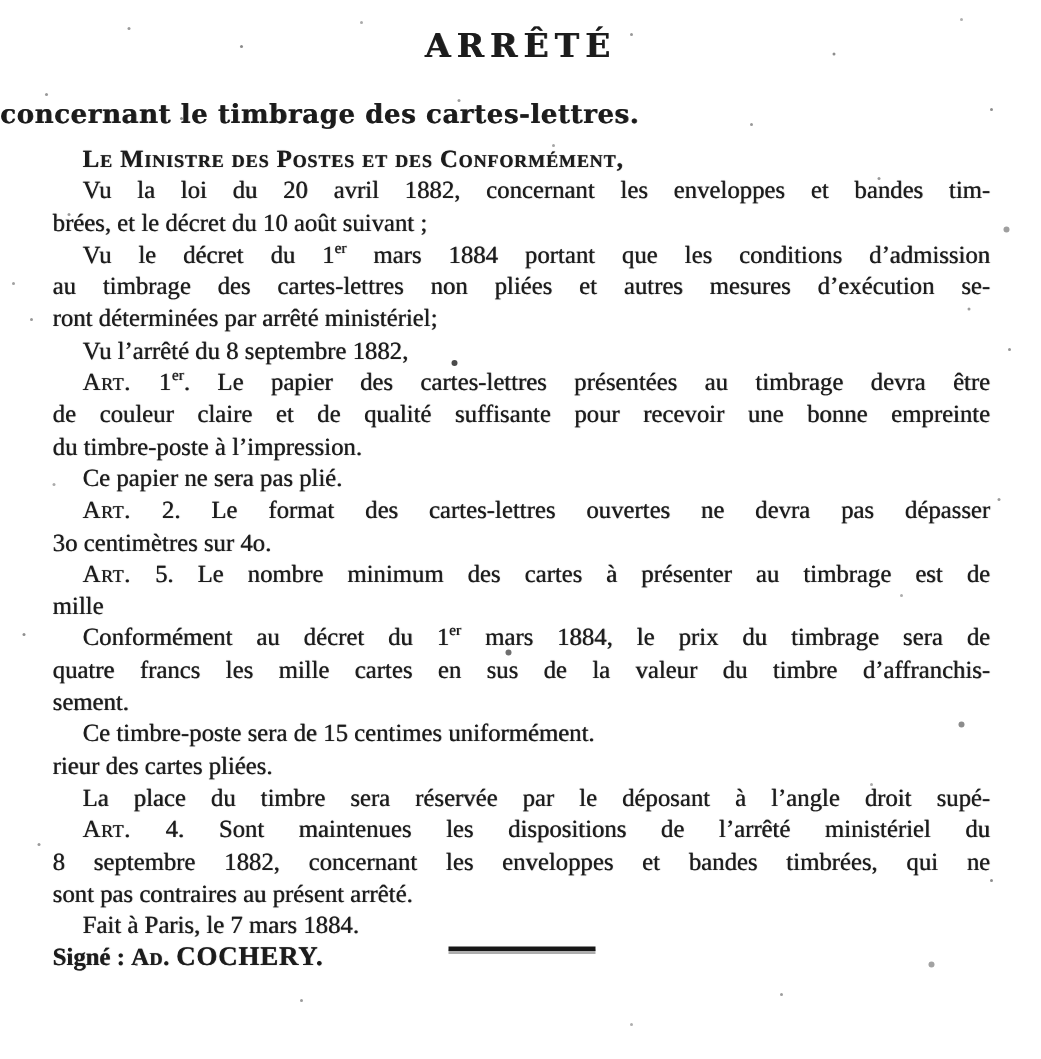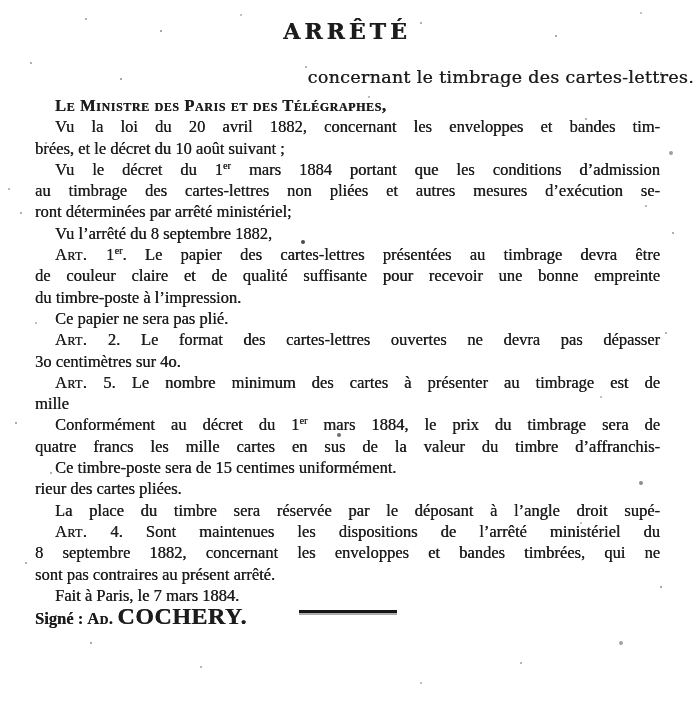--- a/index.html
+++ b/index.html
@@ -36,23 +36,23 @@
   }
   .title{
     position:absolute;top:18px;left:0;right:0;margin:0;
     text-align:center;
     font-family:"DejaVu Serif", serif;
     font-size:22px;font-weight:bold;letter-spacing:4px;
     text-shadow:0.4px 0.2px 0.4px rgba(10,10,10,0.75);
   }
   .subtitle{
     position:absolute;top:67px;left:0;right:0;margin:0;
-    text-align:right;
+    text-align:left;
     font-family:"DejaVu Serif", serif;
-    font-size:17.5px;font-weight:normal;letter-spacing:0.3px;
+    font-size:17.5px;font-weight:bold;letter-spacing:0.3px;
     text-shadow:0.4px 0.2px 0.4px rgba(10,10,10,0.7);
   }
   .doc-body{
     position:absolute;left:35px;right:34px;top:95px;
     font-size:16.5px;
     text-shadow:0.35px 0.15px 0.45px rgba(10,10,10,0.8);
   }
   .line{
     line-height:21.3px;height:21.3px;
     text-align:left;
@@ -61,55 +61,56 @@
   .line.ind{text-indent:20px;}
   .line.ind2{text-indent:50px;}
   .sc{font-variant:small-caps;letter-spacing:0.4px;}
   .scb{font-variant:small-caps;font-weight:bold;letter-spacing:0.6px;}
   .sup{vertical-align:super;font-size:62%;line-height:0;}
   .closing{
     display:flex;justify-content:space-between;align-items:baseline;flex-direction:column;
   }
   .closing .date{padding-left:20px;}
   .closing .sig{margin-right:18px;font-weight:bold;}
-  .closing .sig .name{font-size:24px;letter-spacing:0.5px;}
+  .closing .sig .name{font-size:18px;letter-spacing:0.5px;}
   .end-rule{
     width:98px;height:3px;background:#161616;
     margin:4px auto 0;
     box-shadow:0 2px 0 rgba(20,20,20,0.35);
   }
 </style>
 </head>
 <body>
 
 <div class="page">
   <div class="speckles"></div>
 
   <h1 class="title">ARRÊTÉ</h1>
   <h2 class="subtitle">concernant le timbrage des cartes-lettres.</h2>
 
   <div class="doc-body">
     <div id="doc-lines">
-        <div class="line ind"><span class="scb">Le Ministre des Paris et des Télégraphes,</span></div>
+        <div class="line ind"><span class="scb">Le Ministre des Postes et des Conformément,</span></div>
         <div class="line ind j"><span>Vu la loi du 20 avril 1882, concernant les enveloppes et bandes tim-</span></div>
         <div class="line"><span>brées, et le décret du 10 août suivant ;</span></div>
         <div class="line ind j"><span>Vu le décret du 1</span><span class="sup">er</span><span> mars 1884 portant que les conditions d’admission</span></div>
         <div class="line j"><span>au timbrage des cartes-lettres non pliées et autres mesures d’exécution se-</span></div>
         <div class="line"><span>ront déterminées par arrêté ministériel;</span></div>
         <div class="line ind"><span>Vu l’arrêté du 8 septembre 1882,</span></div>
         <div class="line ind j"><span class="sc">Art. 1</span><span class="sup">er</span><span>. Le papier des cartes-lettres présentées au timbrage devra être</span></div>
         <div class="line j"><span>de couleur claire et de qualité suffisante pour recevoir une bonne empreinte</span></div>
         <div class="line"><span>du timbre-poste à l’impression.</span></div>
         <div class="line ind"><span>Ce papier ne sera pas plié.</span></div>
         <div class="line ind j"><span class="sc">Art.</span><span> 2. Le format des cartes-lettres ouvertes ne devra pas dépasser</span></div>
         <div class="line"><span>3o centimètres sur 4o.</span></div>
         <div class="line ind j"><span class="sc">Art.</span><span> 5. Le nombre minimum des cartes à présenter au timbrage est de</span></div>
         <div class="line"><span>mille</span></div>
         <div class="line ind j"><span>Conformément au décret du 1</span><span class="sup">er</span><span> mars 1884, le prix du timbrage sera de</span></div>
         <div class="line j"><span>quatre francs les mille cartes en sus de la valeur du timbre d’affranchis-</span></div>
+        <div class="line"><span>sement.</span></div>
         <div class="line ind"><span>Ce timbre-poste sera de 15 centimes uniformément.</span></div>
         <div class="line"><span>rieur des cartes pliées.</span></div>
         <div class="line ind j"><span>La place du timbre sera réservée par le déposant à l’angle droit supé-</span></div>
         <div class="line ind j"><span class="sc">Art.</span><span> 4. Sont maintenues les dispositions de l’arrêté ministériel du</span></div>
         <div class="line j"><span>8 septembre 1882, concernant les enveloppes et bandes timbrées, qui ne</span></div>
         <div class="line"><span>sont pas contraires au présent arrêté.</span></div>
       </div>
 
     <div class="line closing">
       <span class="date">Fait à Paris, le 7 mars 1884.</span>

